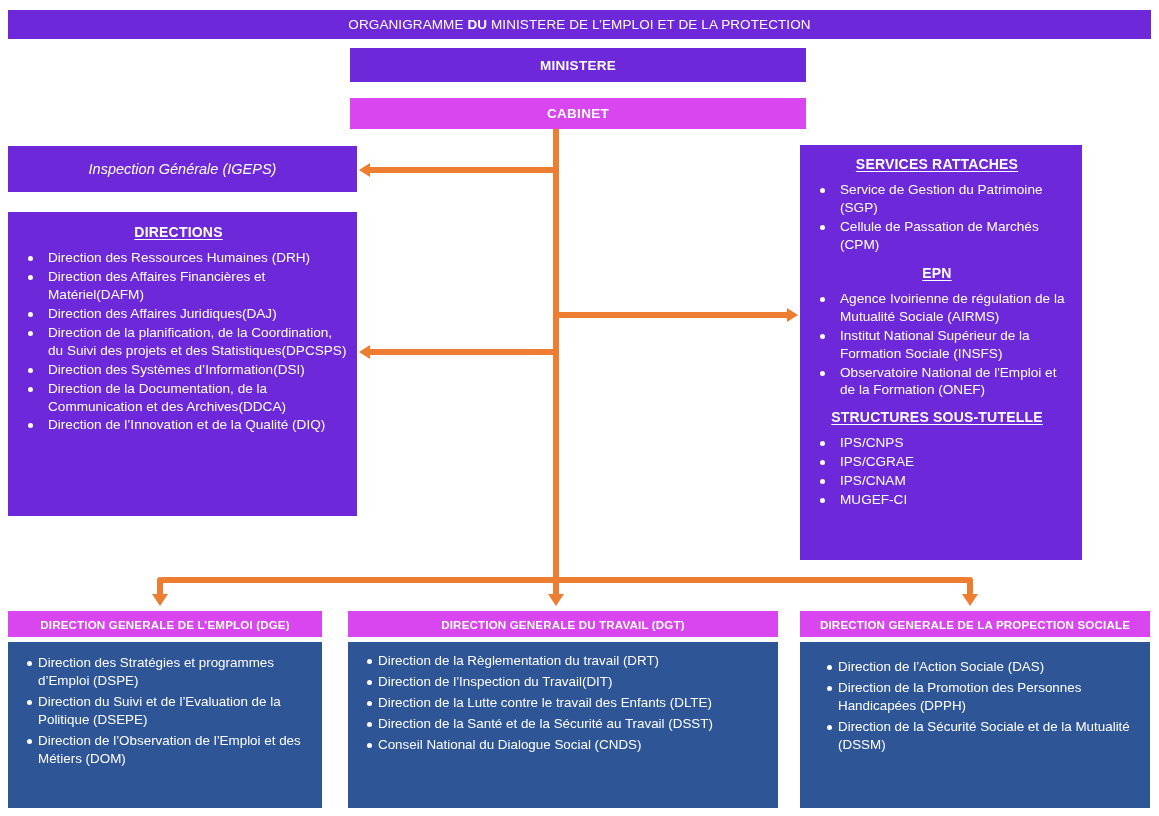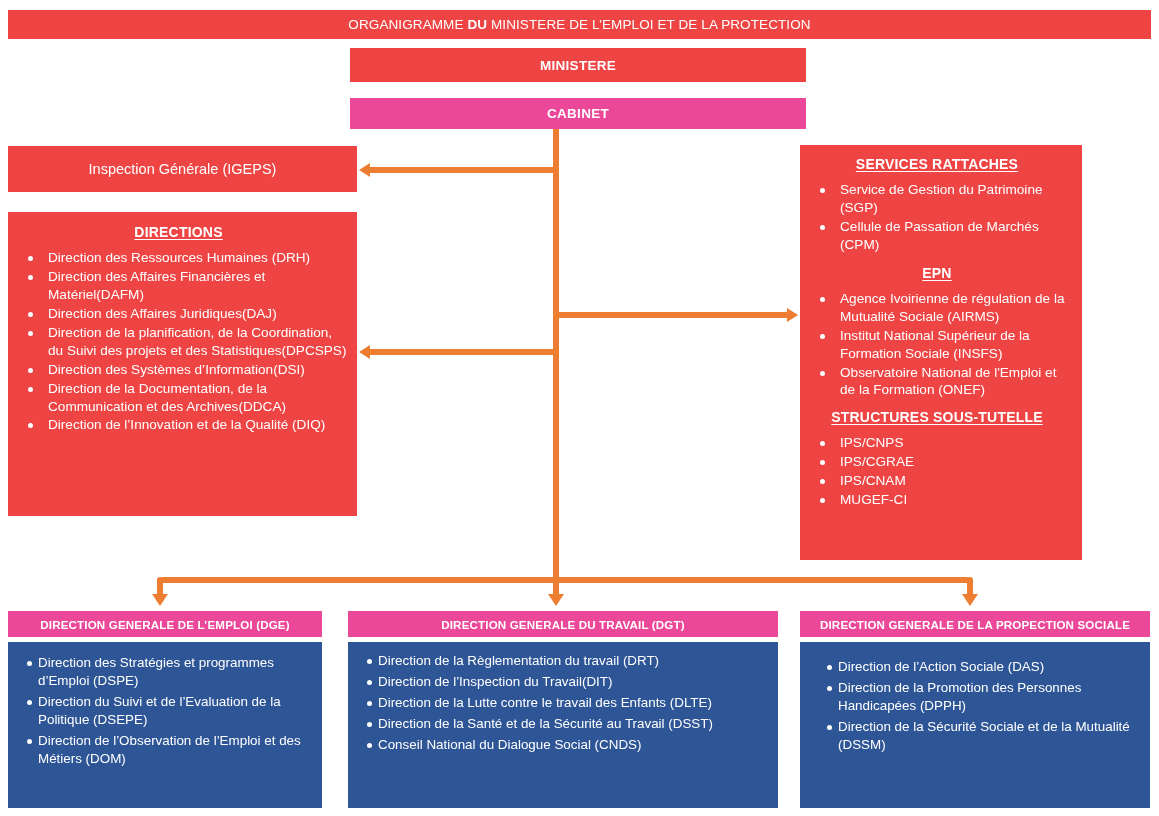--- a/index.html
+++ b/index.html
@@ -11,42 +11,42 @@
   #stage{
     position:relative;
     width:1159px;
     height:816px;
     overflow:hidden;
     background:#ffffff;
   }
 
   
   .box{position:absolute;box-sizing:border-box;}
-  .green{background:#ef4444;color:#ffffff;}
-  .orange{background:#ec4899;color:#ffffff;}
+  .green{background:#6d28d9;color:#ffffff;}
+  .orange{background:#d946ef;color:#ffffff;}
   .blue{background:#2E5596;color:#ffffff;}
 
   .banner-title{
     display:flex;align-items:center;justify-content:center;
     font-size:13.5px;letter-spacing:.1px;
     font-weight:400;
     text-align:center;
     padding:0 8px;
   }
   .banner-title b{font-weight:700;}
 
   .node-title{
     display:flex;align-items:center;justify-content:center;
     font-size:13.5px;font-weight:700;letter-spacing:.3px;
     text-align:center;padding:0 6px;
   }
 
   .plain-title{
     display:flex;align-items:center;justify-content:center;
-    font-size:14.5px;font-weight:400;text-align:center;padding:0 8px;
+    font-size:14.5px;font-weight:400;text-align:center;padding:0 8px;font-style:italic;
   }
 
   .panel-heading{
     text-align:center;
     font-size:14px;
     font-weight:600;
     text-decoration:underline;
     text-underline-offset:2px;
     margin:0 0 9px 0;
     letter-spacing:.2px;

